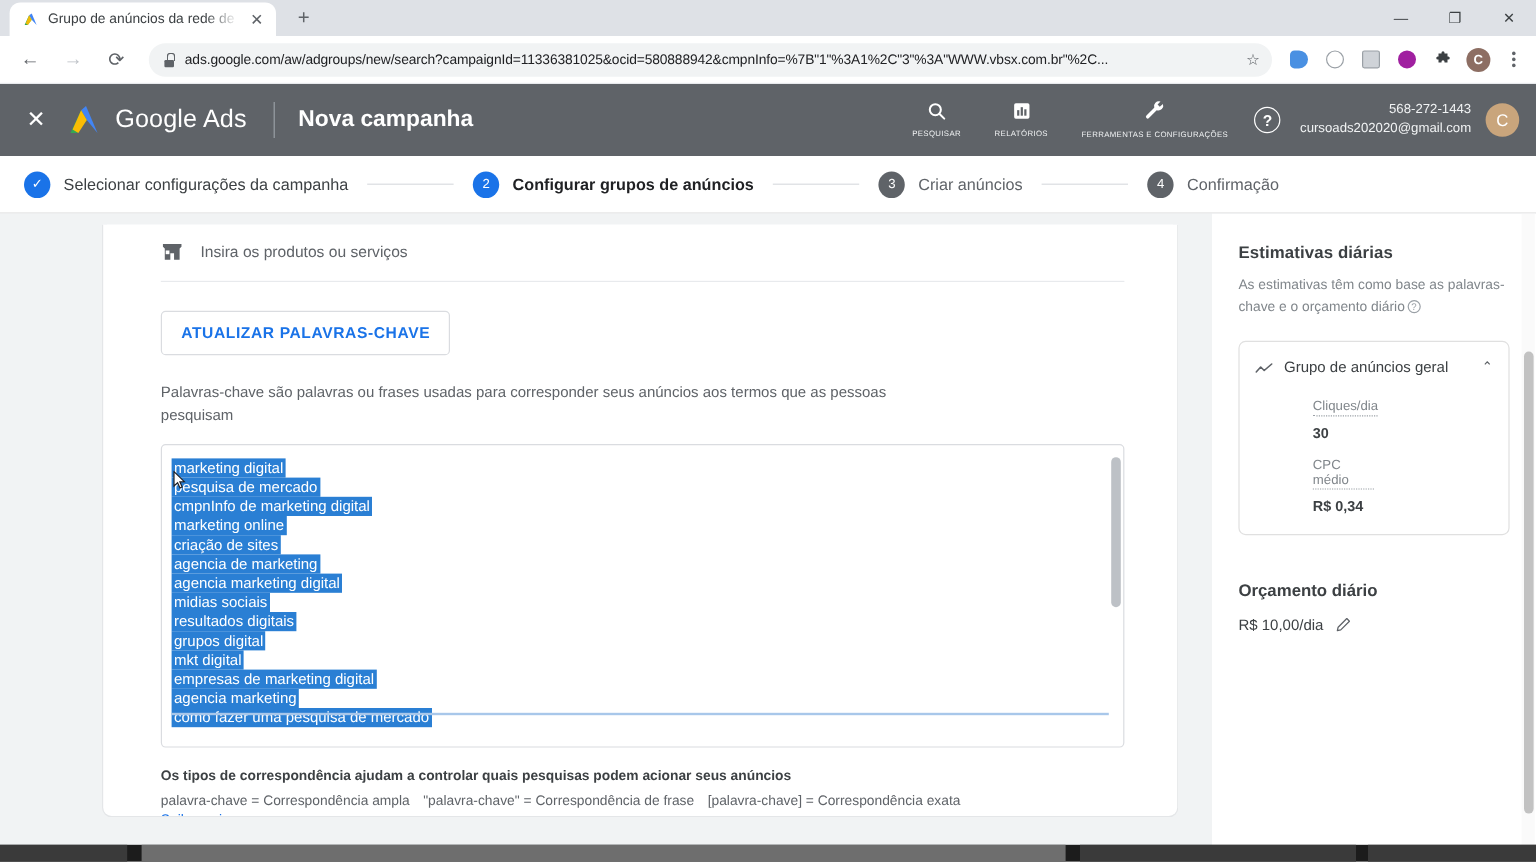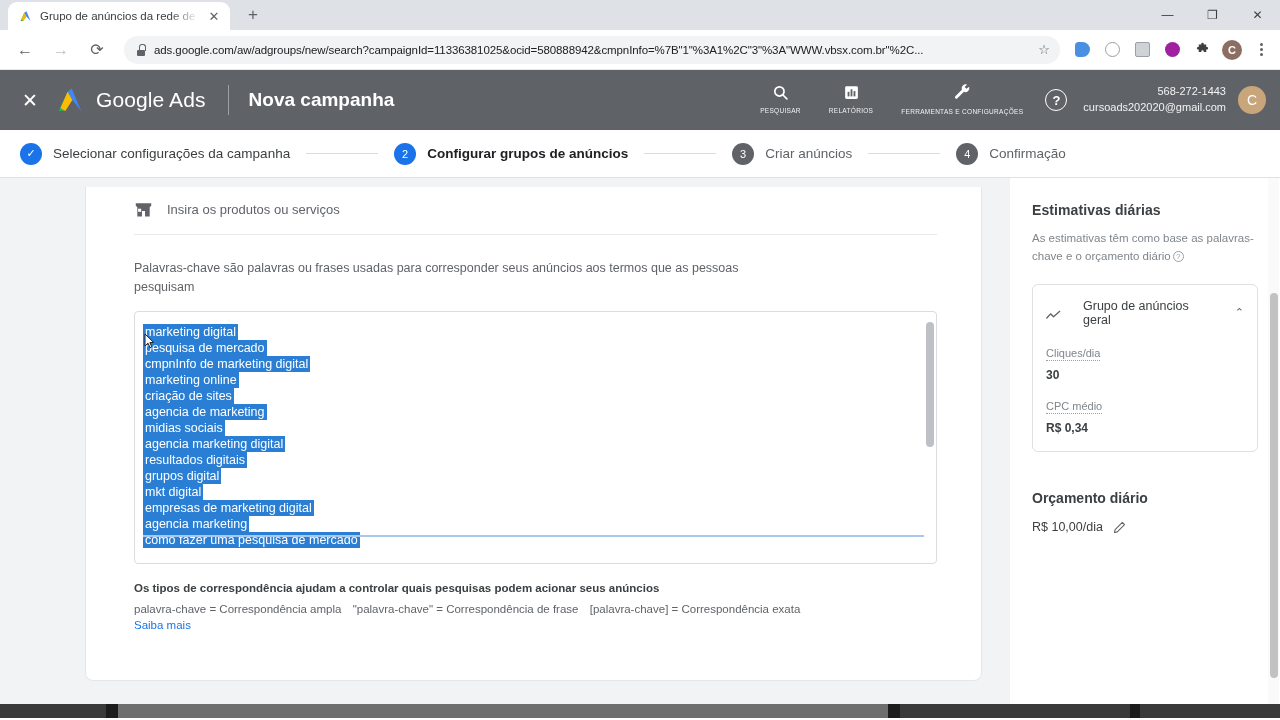--- a/index.html
+++ b/index.html
@@ -328,26 +328,26 @@
     color: #9aa0a6;
     vertical-align: 1px;
     margin-left: 2px;
   }
   .est-card {
     margin-top: 18px;
     border: 1px solid #e0e0e0;
     border-radius: 6px;
     padding: 14px 13px 16px 13px;
   }
-  .est-head { display: flex; align-items: center; gap: 22px; }
+  .est-head { display: flex; align-items: center; gap: 9px; }
   .trend-icon { width: 15px; height: 11px; flex: 0 0 15px; }
   .est-name { flex: 1 1 auto; font-size: 12.5px; color: #3c4043; }
   .chev { font-size: 11px; color: #5f6368; }
   .est-grid { display: flex; margin-top: 16px; }
-  .est-cell { flex: 1 1 50%; }
+  .est-cell { flex: 1 1 50%; margin-left: 48px; }
   .est-lb {
     font-size: 11px; color: #80868b;
     border-bottom: 1px dotted #9aa0a6;
     display: inline-block;
     padding-bottom: 1px;
   }
   .est-val { margin-top: 7px; font-size: 12px; color: #3c4043; font-weight: bold; }
   .budget-h { margin-top: 38px; font-size: 14px; color: #3c4043; font-weight: bold; }
   .budget-row { margin-top: 14px; display: flex; align-items: center; gap: 10px; }
   .budget-val { font-size: 12.5px; color: #3c4043; }
@@ -520,33 +520,34 @@
             <div class="prod-row">
               <span class="store-icon">
                 <svg width="19" height="17" viewBox="0 0 24 22" fill="#5f6368">
                   <path d="M2 3h20v3l-2 2v12h-6v-7H10v7H4V8L2 6z"></path>
                   <rect x="5" y="10" width="4" height="4" fill="#fff"></rect>
                 </svg>
               </span>
               <span class="prod-placeholder">Insira os produtos ou serviços</span>
             </div>
 
+            <div class="btn-outline">ATUALIZAR PALAVRAS-CHAVE</div>
 
             <div class="kw-desc">Palavras-chave são palavras ou frases usadas para corresponder seus anúncios aos termos que as pessoas pesquisam</div>
 
             <div class="kw-box">
               <div class="kw-list">
                 <div class="kw-row"><span class="kw-item">marketing digital</span></div>
                 <div class="kw-row"><span class="kw-item">pesquisa de mercado</span></div>
                 <div class="kw-row"><span class="kw-item">cmpnInfo de marketing digital</span></div>
                 <div class="kw-row"><span class="kw-item">marketing online</span></div>
                 <div class="kw-row"><span class="kw-item">criação de sites</span></div>
                 <div class="kw-row"><span class="kw-item">agencia de marketing</span></div>
+                <div class="kw-row"><span class="kw-item">agencia marketing digital</span></div>
                 <div class="kw-row"><span class="kw-item">midias sociais</span></div>
-                <div class="kw-row"><span class="kw-item">agencia marketing digital</span></div>
                 <div class="kw-row"><span class="kw-item">resultados digitais</span></div>
                 <div class="kw-row"><span class="kw-item">grupos digital</span></div>
                 <div class="kw-row"><span class="kw-item">mkt digital</span></div>
                 <div class="kw-row"><span class="kw-item">empresas de marketing digital</span></div>
                 <div class="kw-row"><span class="kw-item">agencia marketing</span></div>
                 <div class="kw-row"><span class="kw-item">como fazer uma pesquisa de mercado</span></div>
               </div>
               <div class="kw-underline"></div>
               <div class="kw-scrollbar"></div>
               <span class="cursor-arrow">

